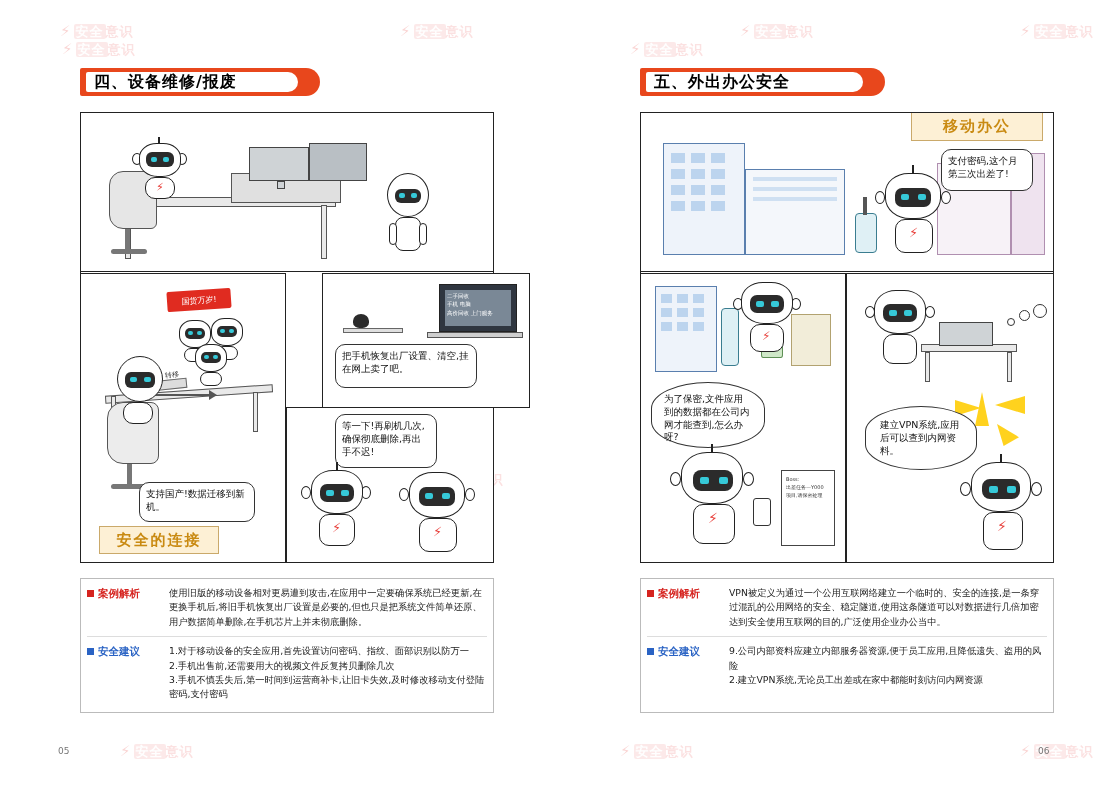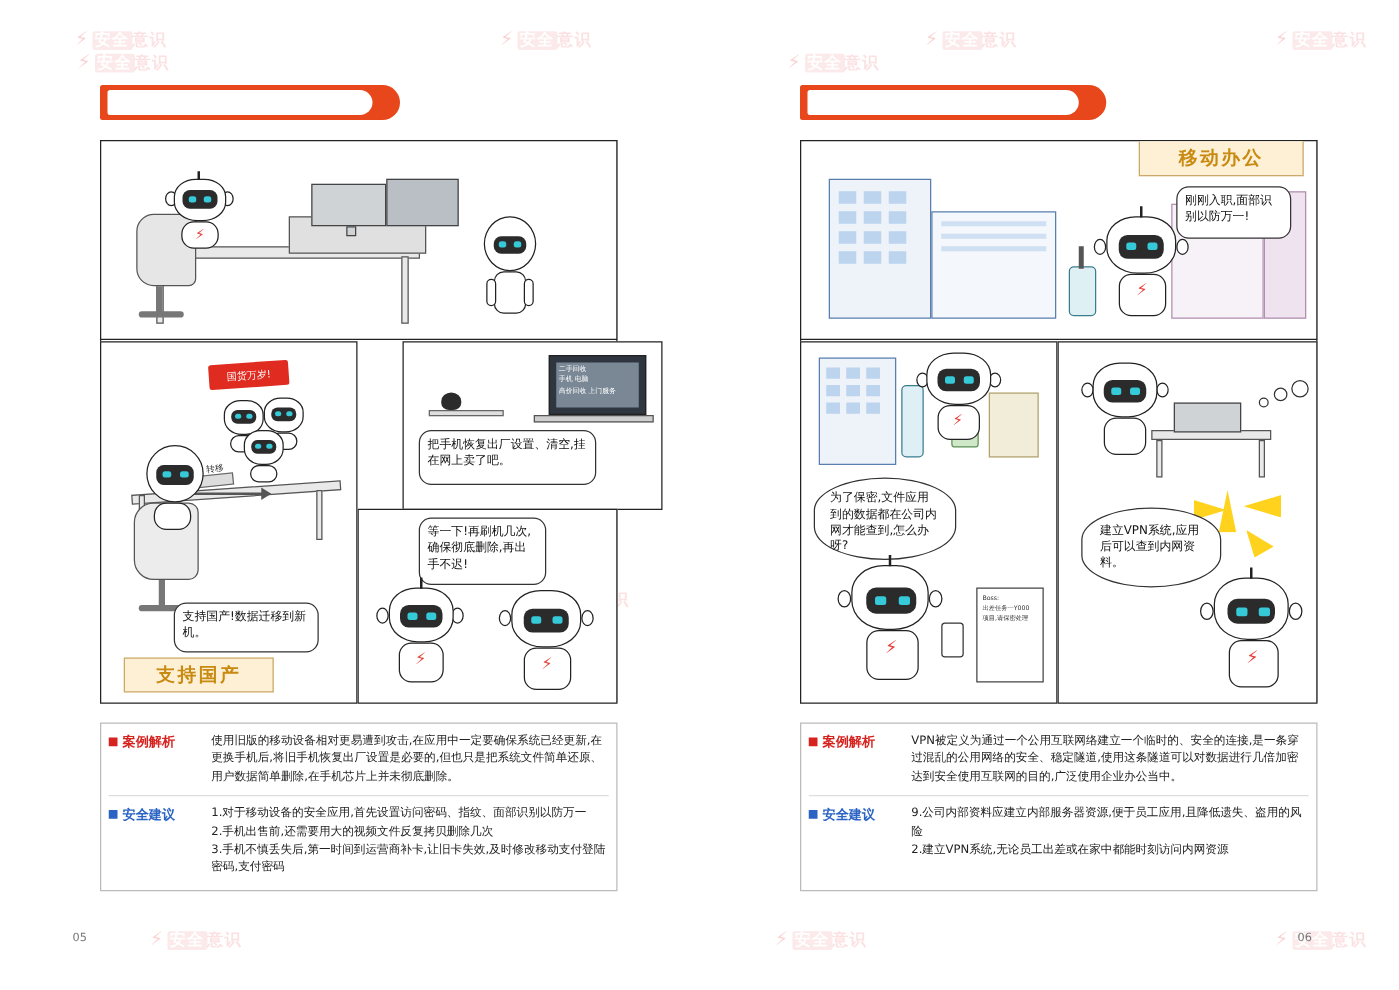--- a/index.html
+++ b/index.html
@@ -47,21 +47,21 @@
     background: #ffffff;
     border-radius: 2px 10px 10px 2px;
     display: flex;
     align-items: center;
   }
   .ribbon .txt {
     position: relative;
     margin-left: 14px;
     font-size: 16px;
     font-weight: bold;
-    color: #ffffff;
+    color: #000000;
     letter-spacing: 1px;
     z-index: 2;
     text-align: right;
   }
 
   
   .comic {
     position: absolute;
     border: 1px solid #222;
     background: #fff;
@@ -259,21 +259,21 @@
           <div class="eye" style="left:17px; top:21px; width:7px; height:5px;"></div>
           <div class="eye" style="left:31px; top:21px; width:7px; height:5px;"></div>
           <div class="body-sh" style="left:10px; top:46px; width:30px; height:22px;"></div>
         </div>
 
         <div class="bubble" style="left:58px; top:208px; width:116px; height:40px;">
           <span>支持国产!数据迁移到新机。</span>
         </div>
 
         <div class="chip" style="left:18px; top:252px; width:120px; height:28px;">
-          <span>支持国产</span>
+          <span>安全的连接</span>
         </div>
       </div>
 
       <div class="cell" style="left:205px; top:160px; width:208px; height:135px;margin-left:36px;">
 
         <div class="tv" style="left:116px; top:10px; width:78px; height:48px;"></div>
         <div class="tv-scr" style="left:122px; top:16px; width:66px; height:36px;"></div>
         <div style="position:absolute; left:124px; top:18px; width:62px; font-size:5.5px; color:#fff; line-height:1.5; white-space:pre-line;">二手回收
 手机 电脑
 高价回收 上门服务</div>
@@ -385,21 +385,21 @@
           <div class="rob-head" style="left:6px; top:2px; width:56px; height:46px;"></div>
           <div class="rob-face" style="left:16px; top:17px; width:36px; height:19px; border-radius:7px;"></div>
           <div class="eye" style="left:22px; top:23px; width:8px; height:6px;"></div>
           <div class="eye" style="left:39px; top:23px; width:8px; height:6px;"></div>
           <div class="antenna" style="left:33px; top:-6px; width:2px; height:9px;"></div>
           <div class="body-sh" style="left:16px; top:48px; width:38px; height:34px;"></div>
           <div class="bolt-badge" style="left:30px; top:54px; font-size:13px;">⚡</div>
         </div>
 
         <div class="bubble" style="left:300px; top:36px; width:92px; height:42px;">
-          <span>刚刚入职,面部识别以防万一!</span>
+          <span>支付密码,这个月第三次出差了!</span>
         </div>
       </div>
 
       <div class="cell" style="left:-1px; top:160px; width:206px; height:290px;">
 
         <div class="bld" style="left:14px; top:12px; width:62px; height:86px;"></div>
         <div class="win" style="left:20px; top:20px; width:11px; height:9px;"></div>
         <div class="win" style="left:36px; top:20px; width:11px; height:9px;"></div>
         <div class="win" style="left:52px; top:20px; width:11px; height:9px;"></div>
         <div class="win" style="left:20px; top:34px; width:11px; height:9px;"></div>

